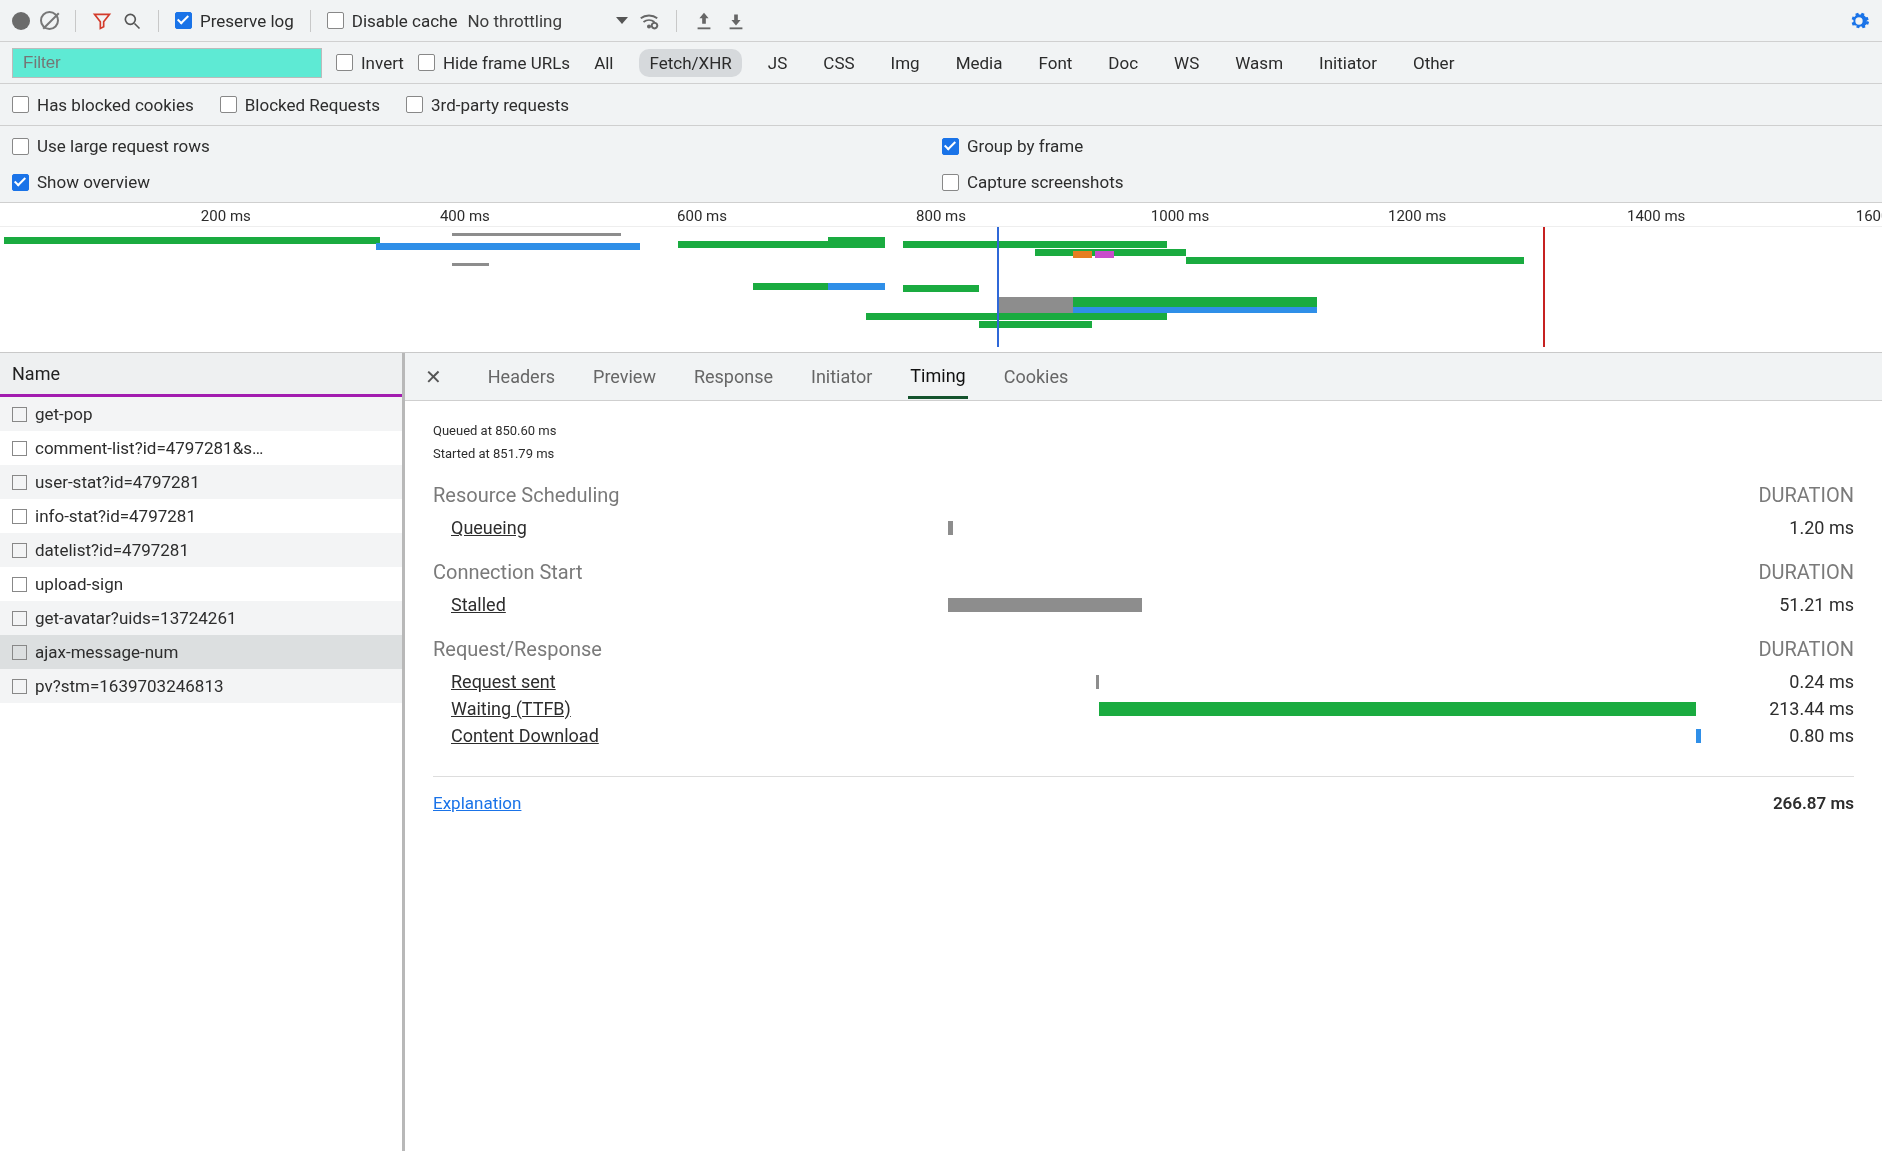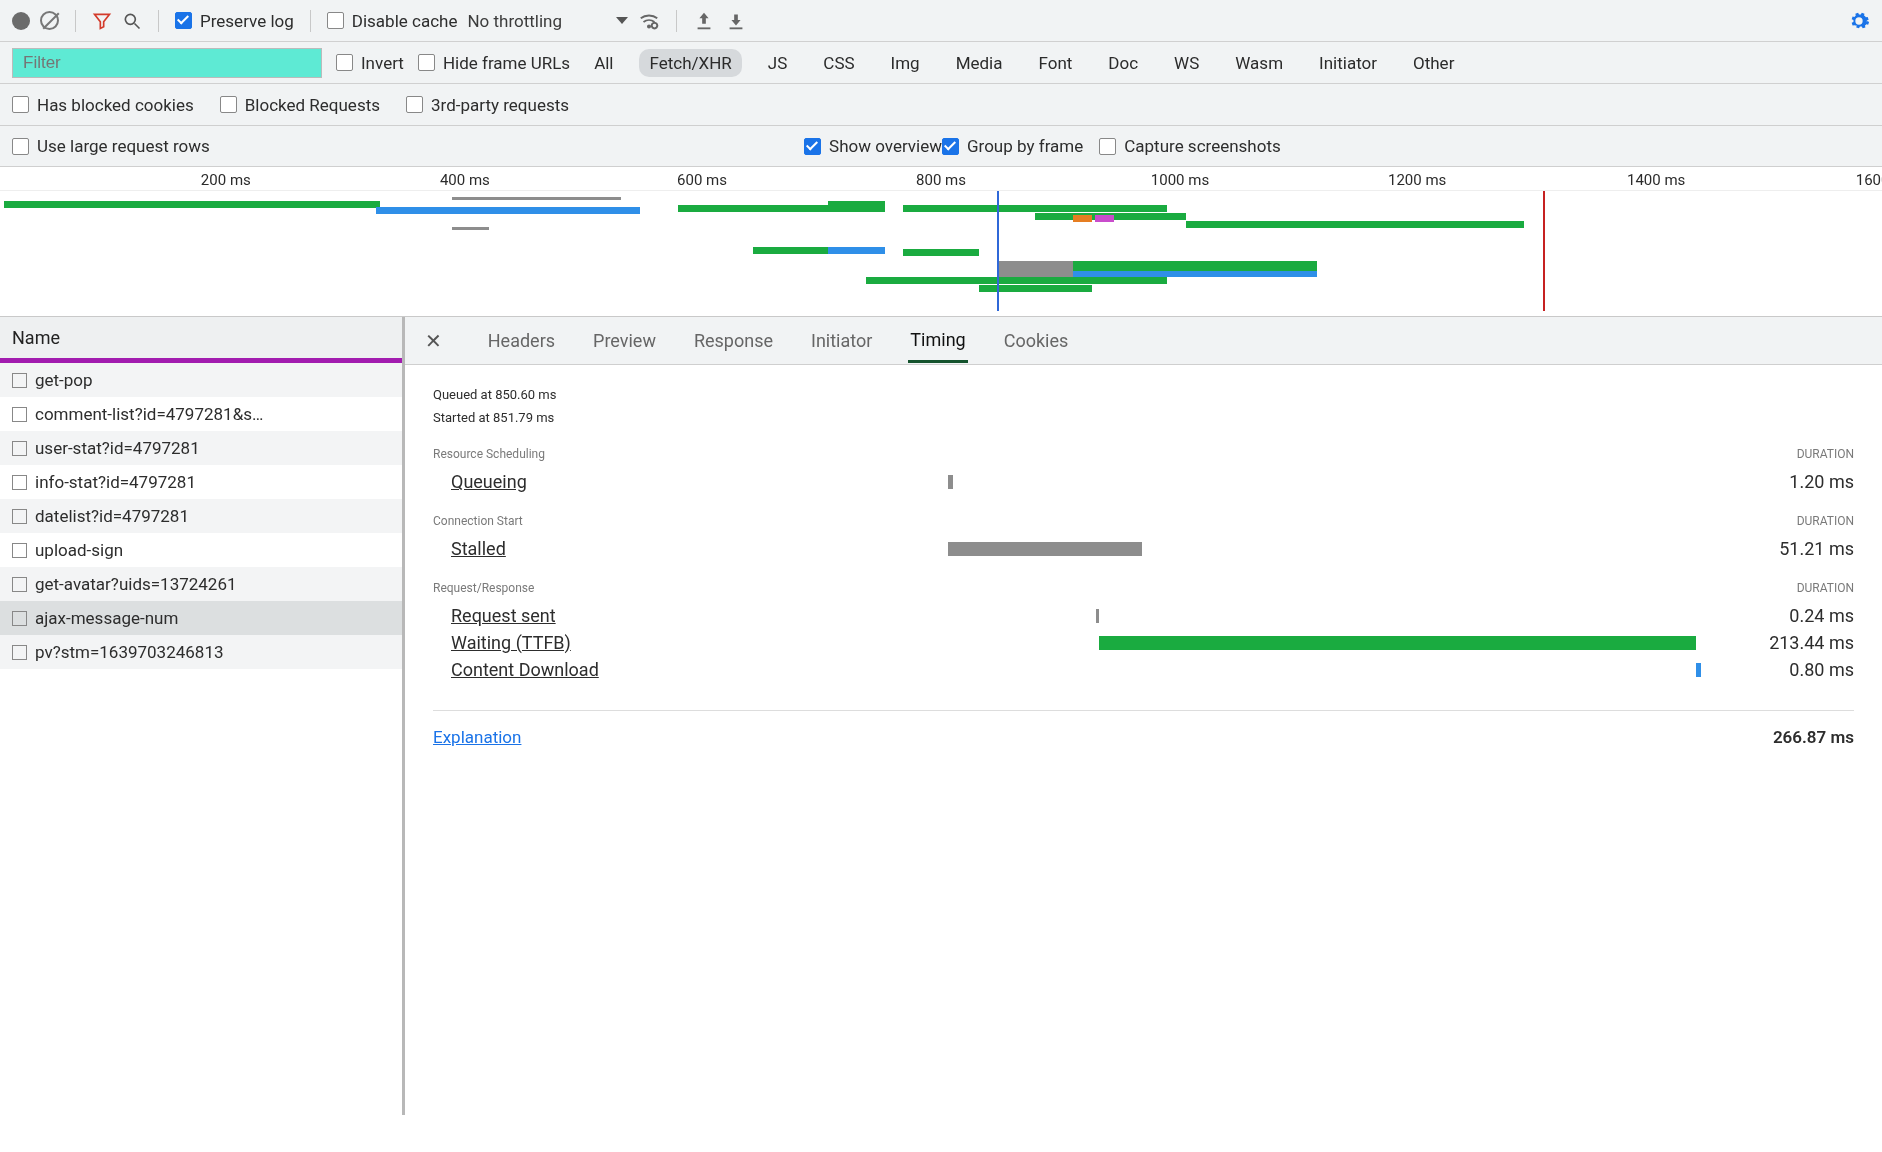--- a/index.html
+++ b/index.html
@@ -82,21 +82,21 @@
 
 
 .filterbar2 {
   display:flex; align-items:center; height:42px; padding:0 12px; gap:26px;
   background:#f1f3f4; border-bottom:1px solid #cfcfcf;
 }
 .options-row {
   display:flex; align-items:center; padding:0 12px; background:#f1f3f4; border-bottom:1px solid #cfcfcf;
 }
 .options-row .col {
-  display:flex; flex-direction:row; gap:16px; padding:10px 0;justify-content:space-between;
+  display:flex; flex-direction:column; gap:16px; padding:10px 0;
 }
 .options-row .col1 { width: 930px; }
 
 
 .overview {
   height:150px; border-bottom:1px solid #c9c9c9; background:#fff; position:relative;
   overflow:hidden;
 }
 .overview .ticks {
   position:relative; height:24px; border-bottom:1px solid #eee;
@@ -109,21 +109,21 @@
 .thin { height:3px; }
 
 
 .main {
   display:flex; height: calc(1152px - 42px - 42px - 42px - 78px - 150px);
 }
 .reqlist {
   width: 405px; border-right:3px solid #b8b8b8; display:flex; flex-direction:column;
 }
 .reqlist-header {
-  padding:10px 12px; background:#eef0f1; border-bottom:5px solid #a21caf; font-size:18px; color:#222;
+  padding:10px 12px; background:#eef0f1; border-bottom:3px solid #a21caf; font-size:18px; color:#222;
 }
 .reqlist-body { overflow:auto; }
 .reqrow {
   display:flex; align-items:center; gap:8px; padding:7px 12px; cursor:pointer;
   white-space:nowrap; overflow:hidden; text-overflow:ellipsis;
 }
 .reqrow:nth-child(odd){ background:#f3f4f5; }
 .reqrow:nth-child(even){ background:#fff; }
 .reqrow.selected { background:#dcdfe0 !important; }
 .reqrow .sq { width:15px; height:15px; border:1px solid #888; flex-shrink:0; }
@@ -134,21 +134,21 @@
 .details-tabs {
   display:flex; align-items:center; gap:34px; padding:0 20px; height:48px;
   background:#f1f3f4; border-bottom:1px solid #cfcfcf; font-size:18px;
 }
 .close-x { font-size:20px; color:#555; cursor:pointer; margin-right:10px;}
 .dtab { color:#666; cursor:pointer; padding:10px 2px; }
 .dtab.active { color:#111; border-bottom:3px solid #14532d; }
 .details-body { padding:22px 28px; overflow:auto; flex:1; }
 .dline { margin-bottom:8px; font-size:13px; }
 .dsection { margin-top:22px; }
-.dsection-h { display:flex; justify-content:space-between; color:#7a7a7a; font-size:12px; margin-bottom:10px; }
+.dsection-h { display:flex; justify-content:space-between; color:#7a7a7a; font-size:20px; margin-bottom:10px; }
 .drow { display:flex; align-items:center; margin:6px 0; }
 .drow .lbl { width:270px; padding-left:18px; font-size:18px;text-decoration:underline; }
 .drow .bar-slot { flex:1; position:relative; height:18px; }
 .drow .barseg { position:absolute; height:14px; top:2px; }
 .drow .val { width:130px; text-align:right; font-size:18px; }
 .hr { height:1px; background:#ddd; margin:30px 0 16px; }
 .footer-row { display:flex; justify-content:space-between; align-items:center;}
 .link { color:#1a73e8; text-decoration:underline; cursor:pointer; }
 .bold { font-weight:600; }
 </style>

